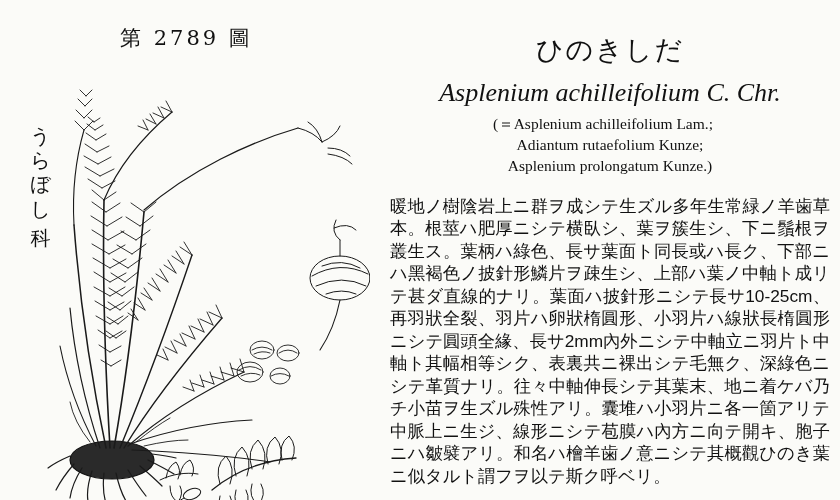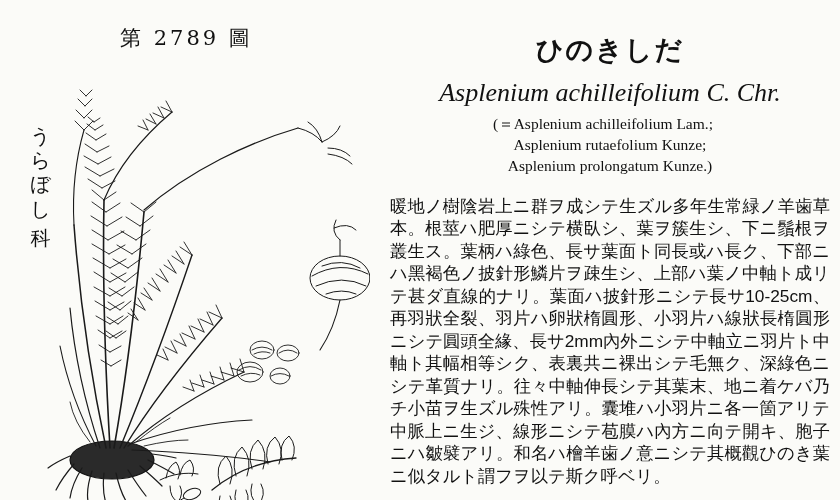--- a/index.html
+++ b/index.html
@@ -67,21 +67,21 @@
     height: 500px;
     padding: 26px 10px 8px 6px;
     box-sizing: border-box;
   }
   .jp-title {
     text-align: center;
     font-size: 27px;
     font-family: "DejaVu Serif", serif;
     letter-spacing: 2px;
     margin: 6px 0 10px 0;
-    font-weight: 700;
+    font-weight: 400;
   }
   .sci-name {
     text-align: center;
     font-size: 26px;
     font-family: "Liberation Serif", serif;
     margin: 0 0 6px 0;
     white-space: nowrap;
   }
   .sci-name .italic { font-style: italic; }
   .syn-block {
@@ -297,21 +297,21 @@
 
     <div class="jp-title">ひのきしだ</div>
 
     <div class="sci-name">
       <span class="italic">Asplenium achilleifolium</span>
       <span class="italic">C. Chr.</span>
     </div>
 
     <div class="syn-block">
       <div class="syn-line syn-open">(＝Asplenium achilleifolium Lam.;</div>
-      <div class="syn-line">Asplenium rutaefolium Kunze;</div>
+      <div class="syn-line">Adiantum rutaefolium Kunze;</div>
       <div class="syn-line">Asplenium prolongatum Kunze.)</div>
     </div>
 
     <div class="body-text">
       <p>暖地ノ樹陰岩上ニ群ヲ成シテ生ズル多年生常緑ノ羊歯草本。根莖ハ肥厚ニシテ横臥シ、葉ヲ簇生シ、下ニ鬚根ヲ叢生ス。葉柄ハ綠色、長サ葉面ト同長或ハ長ク、下部ニハ黑褐色ノ披針形鱗片ヲ疎生シ、上部ハ葉ノ中軸ト成リテ甚ダ直線的ナリ。葉面ハ披針形ニシテ長サ10-25cm、再羽狀全裂、羽片ハ卵狀楕圓形、小羽片ハ線狀長楕圓形ニシテ圓頭全緣、長サ2mm內外ニシテ中軸立ニ羽片ト中軸ト其幅相等シク、表裏共ニ裸出シテ毛無ク、深綠色ニシテ革質ナリ。往々中軸伸長シテ其葉末、地ニ着ケバ乃チ小苗ヲ生ズル殊性アリ。囊堆ハ小羽片ニ各一箇アリテ中脈上ニ生ジ、線形ニシテ苞膜ハ內方ニ向テ開キ、胞子ニハ皺襞アリ。和名ハ檜羊歯ノ意ニシテ其概觀ひのき葉ニ似タルト謂フヲ以テ斯ク呼ベリ。</p>
     </div>
   </div>
 
 </div>
 

